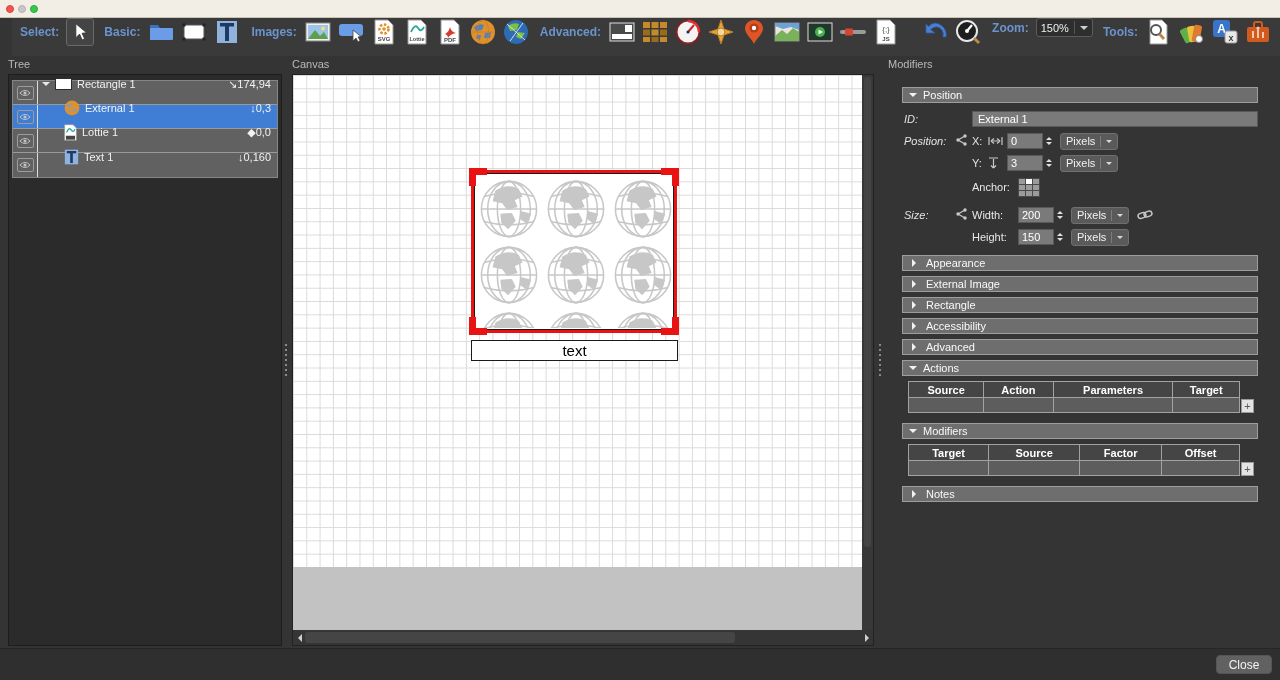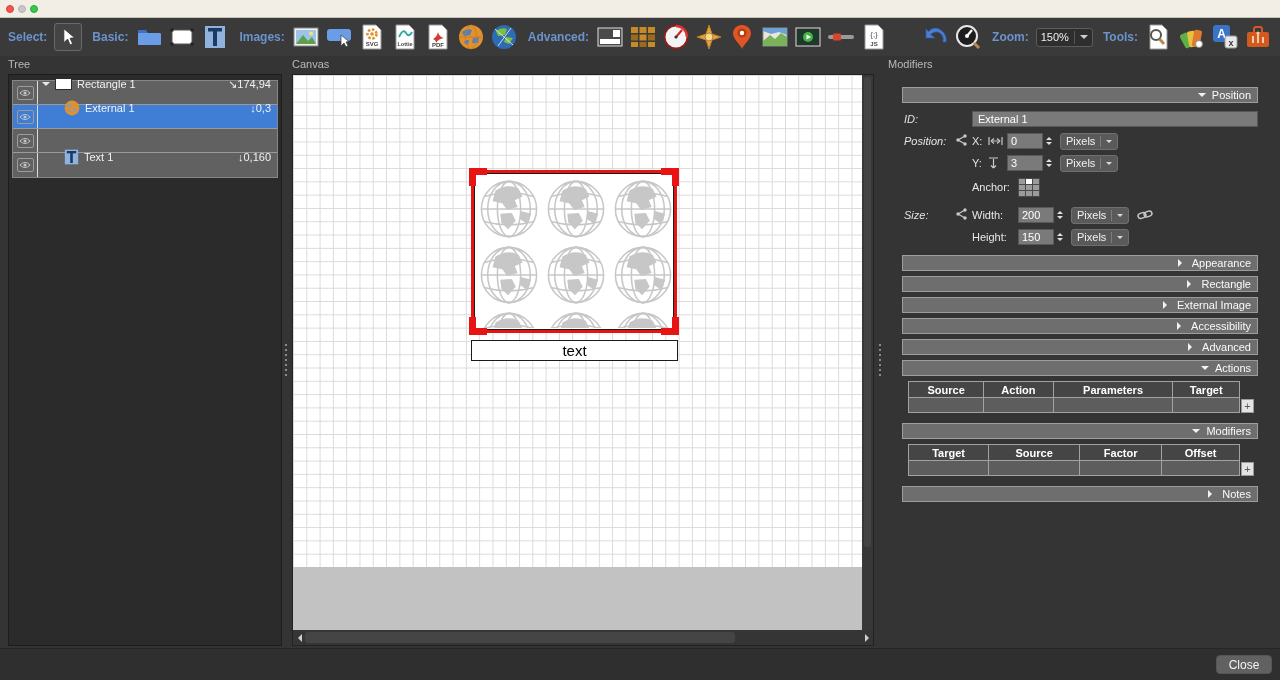--- a/index.html
+++ b/index.html
@@ -9,21 +9,21 @@
   
   #titlebar { position:absolute; top:0; left:0; right:0; height:18px; background:#f3eee5; border-bottom:1px solid #c9c4ba; display:flex; align-items:center; }
   .lights { display:flex; gap:4px; margin-left:6px; }
   .light { width:8px; height:8px; border-radius:50%; }
   .light.red { background:#f4544d; border:1px solid #d8433d; }
   .light.gray { background:#c9c7c5; border:1px solid #b5b3b0; }
   .light.green { background:#35c94b; border:1px solid #27ab3b; }
   #win-title { position:absolute; left:0; right:0; text-align:center; color:#2b2b2b; font-weight:bold; font-size:11px; }
 
   
-  #toolbar { position:absolute; top:18px; left:0; right:0; height:38px; background:#3a3a3a; display:flex; align-items:center; padding:0 8px; gap:10px; }
+  #toolbar { position:absolute; top:18px; left:12px; right:0; height:38px; background:#3a3a3a; display:flex; align-items:flex-start; padding:0 8px; gap:10px; }
   .tb-label { color:#6b93cc; font-weight:bold; font-size:12px; margin-right:2px; white-space:nowrap; }
   .tb-group { display:flex; align-items:center; gap:5px; }
   .tb-btn { width:28px; height:28px; display:flex; align-items:center; justify-content:center; border-radius:3px; }
   .tb-btn.active { border:1px solid #6a6a6a; background:#444; }
   .tb-spacer { flex:1; }
   .zoom-dd { display:flex; align-items:center; background:#2e2e2e; border:1px solid #5c5c5c; border-radius:3px; height:19px; padding:0 4px; gap:5px; color:#eee; }
   .zoom-dd .sep { width:1px; height:13px; background:#555; }
   .tri-d { width:0; height:0; border:4px solid transparent; border-top-color:#cfcfcf; margin-top:4px; }
 
   
@@ -70,21 +70,21 @@
   .globes { position:absolute; inset:2px; overflow:hidden; display:grid; grid-template-columns:repeat(3,62px); grid-auto-rows:62px; gap:4px 5px; padding:3px 2px; }
   .handle { position:absolute; width:18px; height:18px; border:0 solid #e81414; }
   .handle.tl { left:-5px; top:-5px; border-left-width:7px; border-top-width:7px; }
   .handle.tr { right:-5px; top:-5px; border-right-width:7px; border-top-width:7px; }
   .handle.bl { left:-5px; bottom:-5px; border-left-width:7px; border-bottom-width:7px; }
   .handle.br { right:-5px; bottom:-5px; border-right-width:7px; border-bottom-width:7px; }
   #text-el { position:absolute; left:178px; top:265px; width:207px; height:21px; background:#fff; border:1px solid #1a1a1a; display:flex; align-items:center; justify-content:center; color:#000; font-size:15px; }
 
   
   #props-panel { position:absolute; left:886px; right:0; top:0; bottom:0; padding:13px 22px 0 16px; overflow:hidden; }
-  .sec-bar { height:16px; background:#6e6e6e; border:1px solid #9d9d9d; display:flex; align-items:center; padding:0 6px; gap:6px; color:#fafafa; margin-bottom:5px;justify-content:flex-end; }
+  .sec-bar { height:16px; background:#6e6e6e; border:1px solid #9d9d9d; display:flex; align-items:center; padding:0 6px; gap:6px; color:#fafafa; margin-bottom:5px; }
   .sec-bar .t-open { width:0; height:0; border:4px solid transparent; border-top-color:#f2f2f2; margin-top:4px; }
   .sec-bar .t-closed { width:0; height:0; border:4px solid transparent; border-left-color:#f2f2f2; margin-left:3px; }
   .sec-body { margin:8px 0 10px 2px; }
   .prow { display:flex; align-items:center; height:16px; margin-bottom:6px; }
   .col-label { width:50px; color:#e3e3e3;font-style:italic; }
   .col-share { width:18px; }
   .axis-label { width:16px; color:#e3e3e3; }
   .axis-icon { width:19px; display:flex; align-items:center; }
   .nf { width:36px; height:16px; background:#7a7a7a; border:1px solid #585858; color:#fff; font-size:11px; font-family:"Liberation Sans",sans-serif; padding:0 3px; }
   .spin { display:flex; flex-direction:column; gap:2px; margin:0 8px 0 3px; }
@@ -440,20 +440,29 @@
         </span>
       </div>
       <div class="tree-row">
         <span class="eye-cell">
             <span class="eye-btn">
               <svg width="12" height="8" viewBox="0 0 14 9">
                 <use href="#g-eye"></use>
               </svg>
             </span>
           </span>
+        <span class="row-body child">
+          <svg width="13" height="17" viewBox="0 0 20 26">
+              <path d="M1 1 H14 L19 6 V25 H1 Z" fill="#fff" stroke="#999"></path>
+              <path d="M4 13 Q8 4 11 9 T17 8" fill="none" stroke="#2aa8a0" stroke-width="2"></path>
+              <rect x="3" y="18" width="14" height="6" fill="#444"></rect>
+            </svg>
+          <span>Lottie 1</span>
+          <span class="tree-value">◆0,0</span>
+        </span>
       </div>
       <div class="tree-row">
         <span class="eye-cell">
             <span class="eye-btn">
               <svg width="12" height="8" viewBox="0 0 14 9">
                 <use href="#g-eye"></use>
               </svg>
             </span>
           </span>
         <span class="row-body child">
@@ -648,25 +657,25 @@
           </span>
       </div>
     </div>
 
     <div class="sec-bar">
         <span class="t-closed"></span>
         <span>Appearance</span>
       </div>
     <div class="sec-bar">
         <span class="t-closed"></span>
+        <span>External Image</span>
+      </div>
+    <div class="sec-bar">
+        <span class="t-closed"></span>
         <span>Rectangle</span>
-      </div>
-    <div class="sec-bar">
-        <span class="t-closed"></span>
-        <span>External Image</span>
       </div>
     <div class="sec-bar">
         <span class="t-closed"></span>
         <span>Accessibility</span>
       </div>
     <div class="sec-bar">
         <span class="t-closed"></span>
         <span>Advanced</span>
       </div>
 

